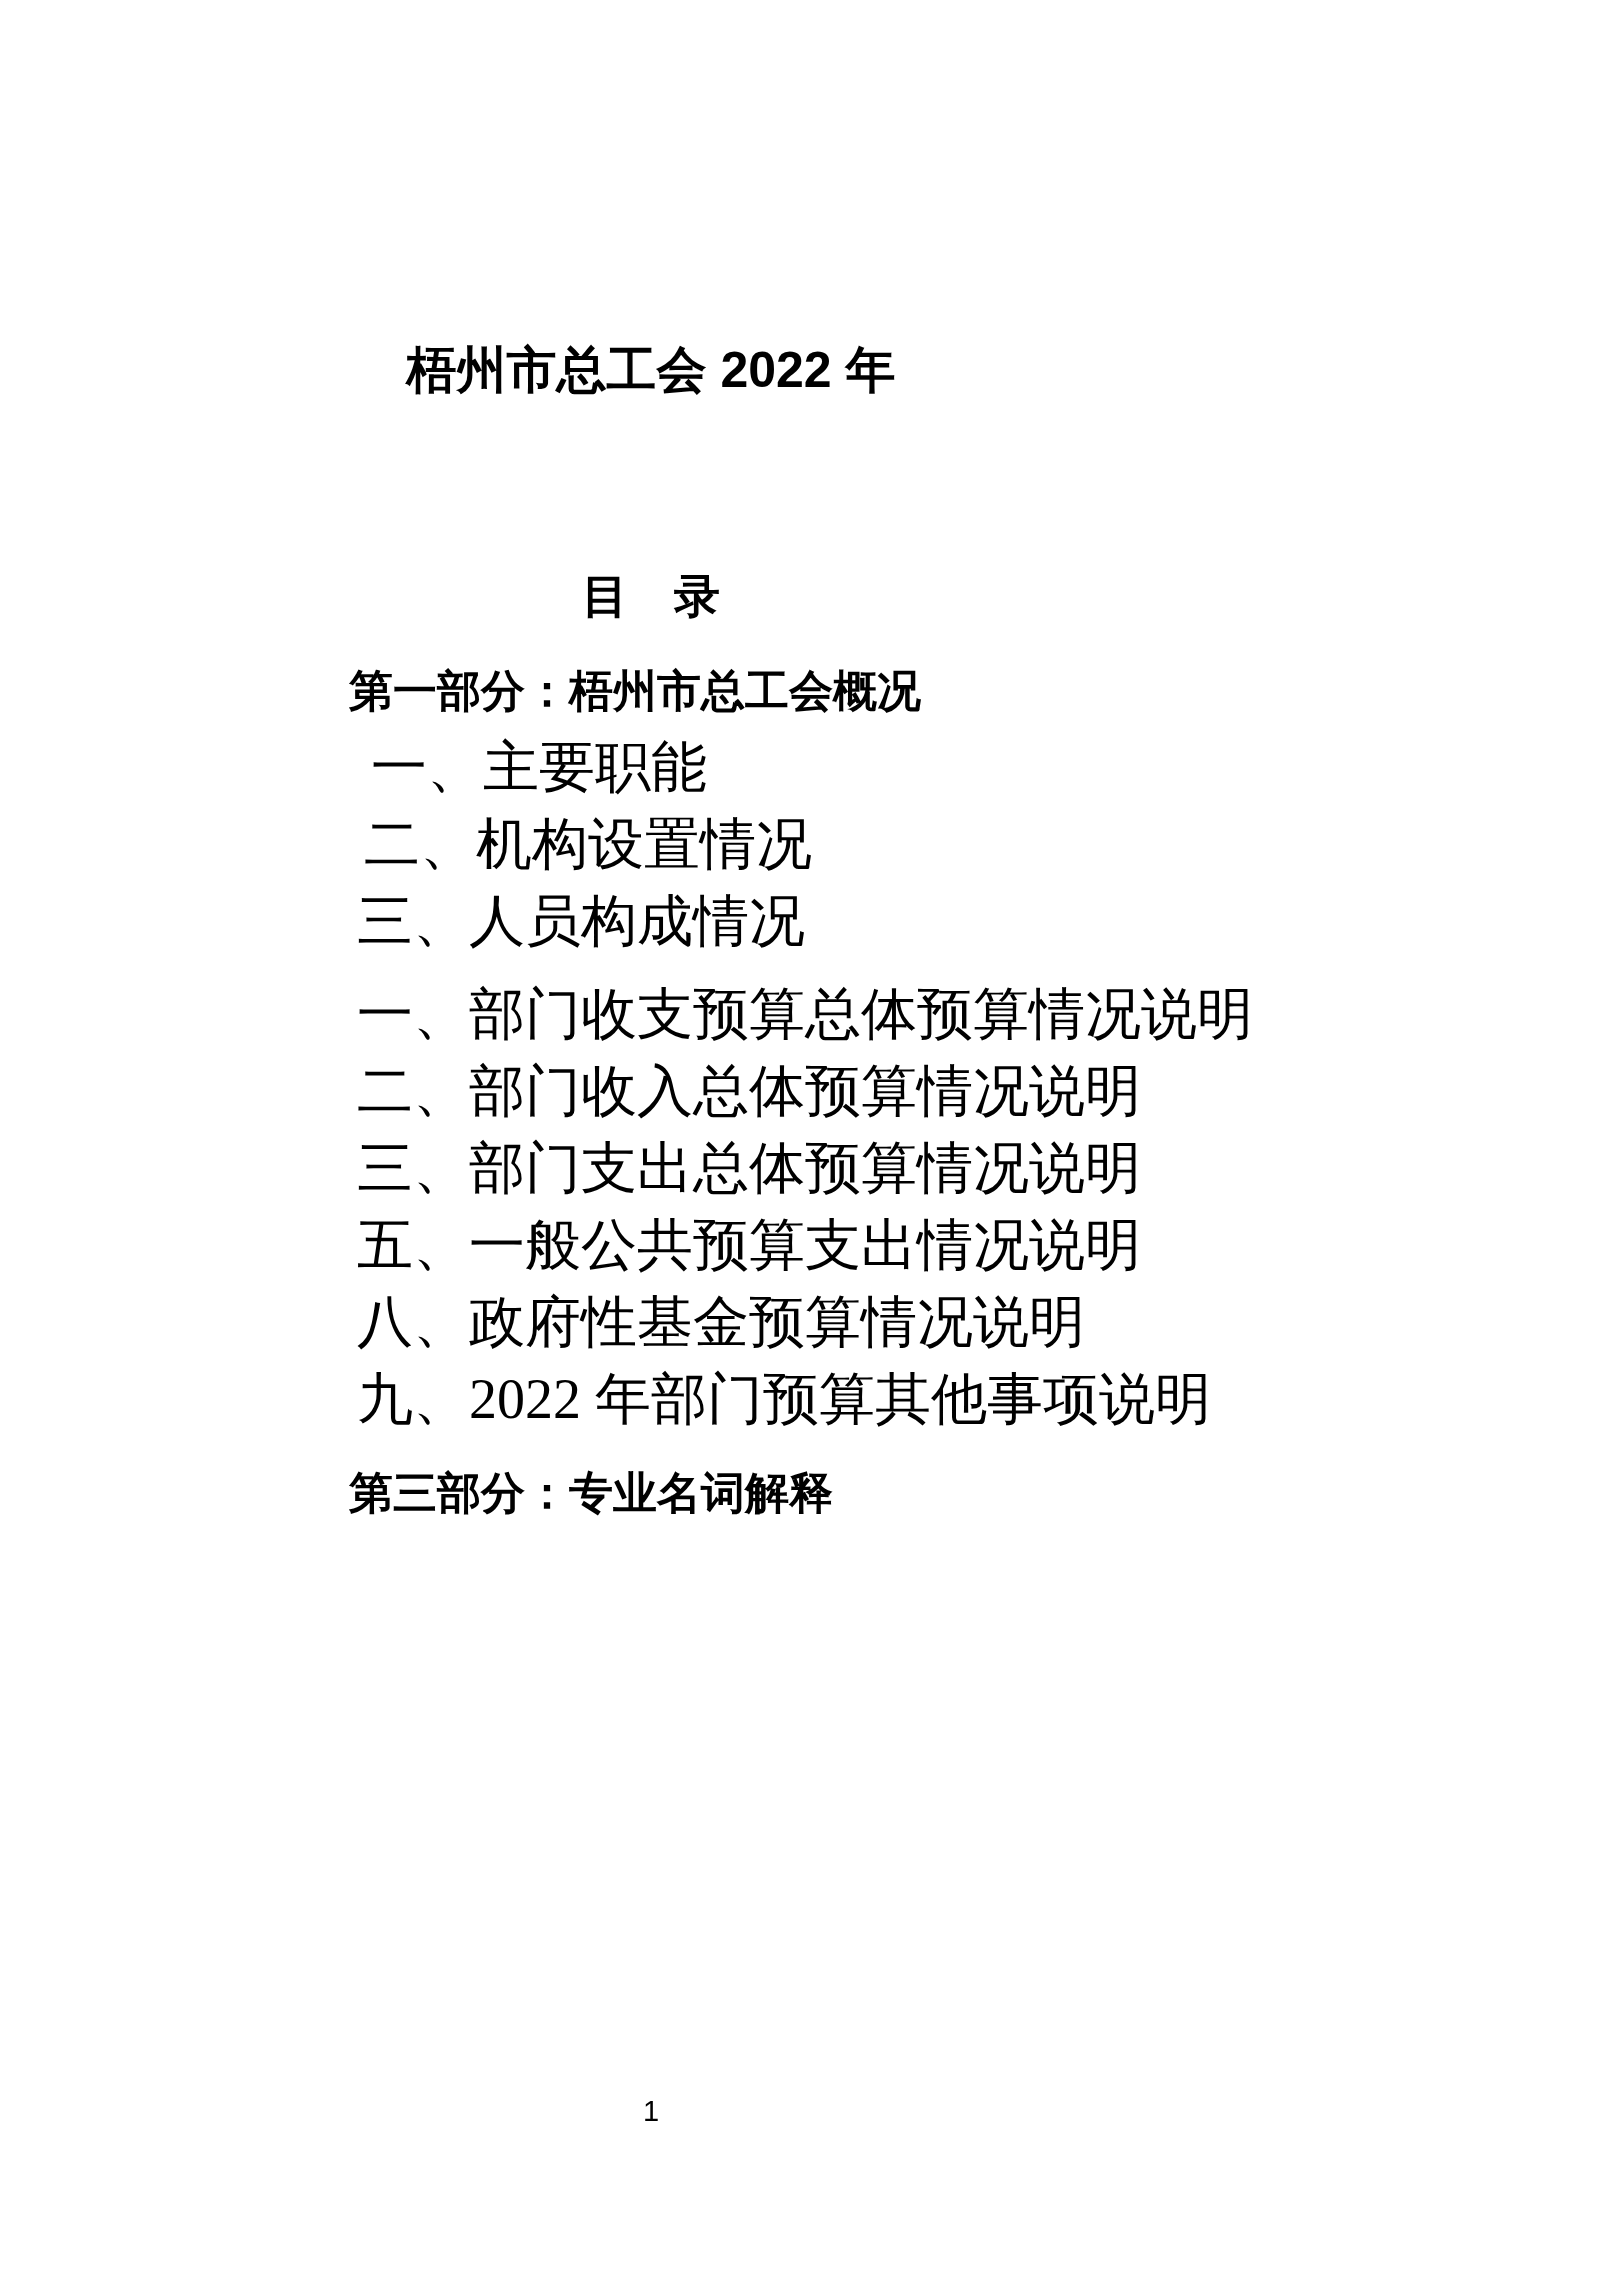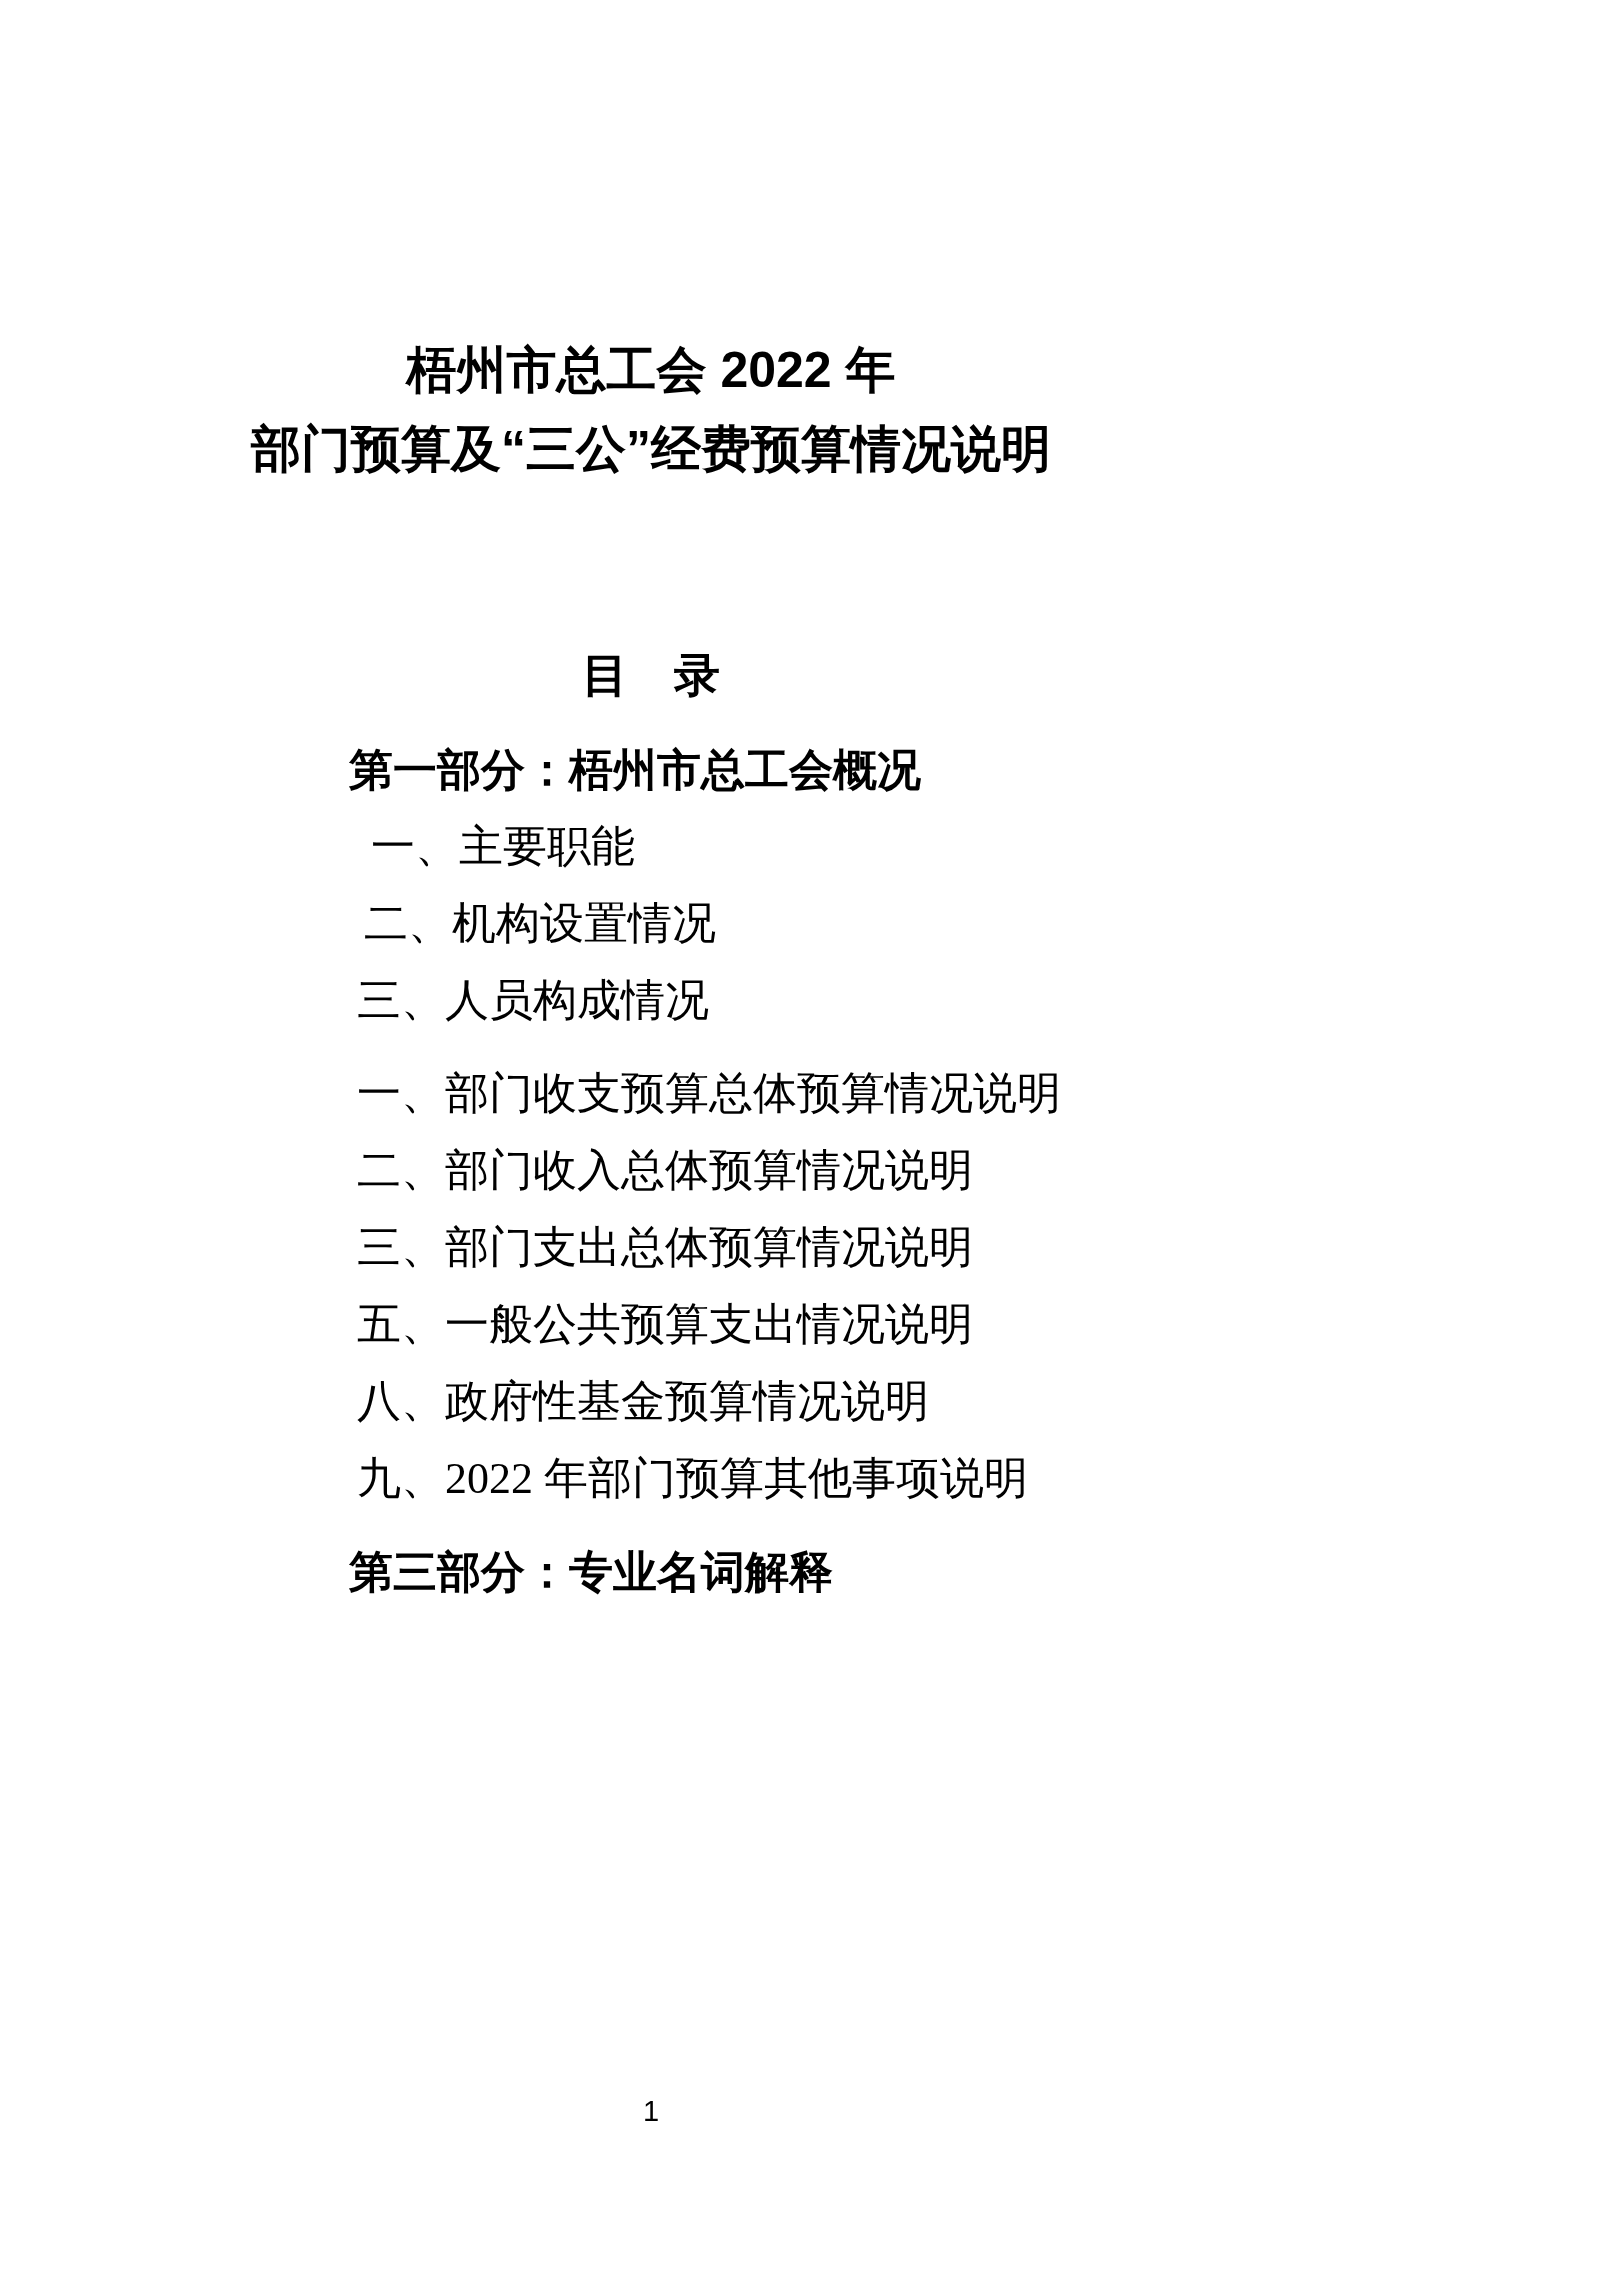--- a/index.html
+++ b/index.html
@@ -54,21 +54,21 @@
     text-indent: 86px;
     white-space: nowrap;
   }
   .toc-heading.cont {
     text-indent: 0;
   }
   .toc-entry {
     margin: 0;
     font-family: "Liberation Serif", serif;
     font-weight: 400;
-    font-size: 44px;
+    font-size: 56px;
     line-height: 77px;
     text-indent: 94px;
     white-space: nowrap;
   }
   
   .sec-0 p.toc-entry:nth-of-type(1) { text-indent: 108px; }
   .sec-0 p.toc-entry:nth-of-type(2) { text-indent: 101px; }
   .sec-0 p.toc-entry:nth-of-type(3) { text-indent: 94px; }
   
   .page-number {
@@ -82,21 +82,20 @@
     line-height: 31px;
   }
 </style>
 </head>
 <body>
 
 <div class="page">
 
   <div class="title-block">
     <p class="title-line">梧州市总工会 2022 年</p>
-    <p class="title-line">部门预算及“三公”经费预算情况说明</p>
   </div>
 
   <h2 class="toc-title">目　录</h2>
 
   <div class="toc" id="toc-list">
       <div class="toc-section sec-0">
         <h3 class="toc-heading">第一部分：梧州市总工会概况</h3>
         <p class="toc-entry">一、主要职能</p>
         <p class="toc-entry">二、机构设置情况</p>
         <p class="toc-entry">三、人员构成情况</p>

